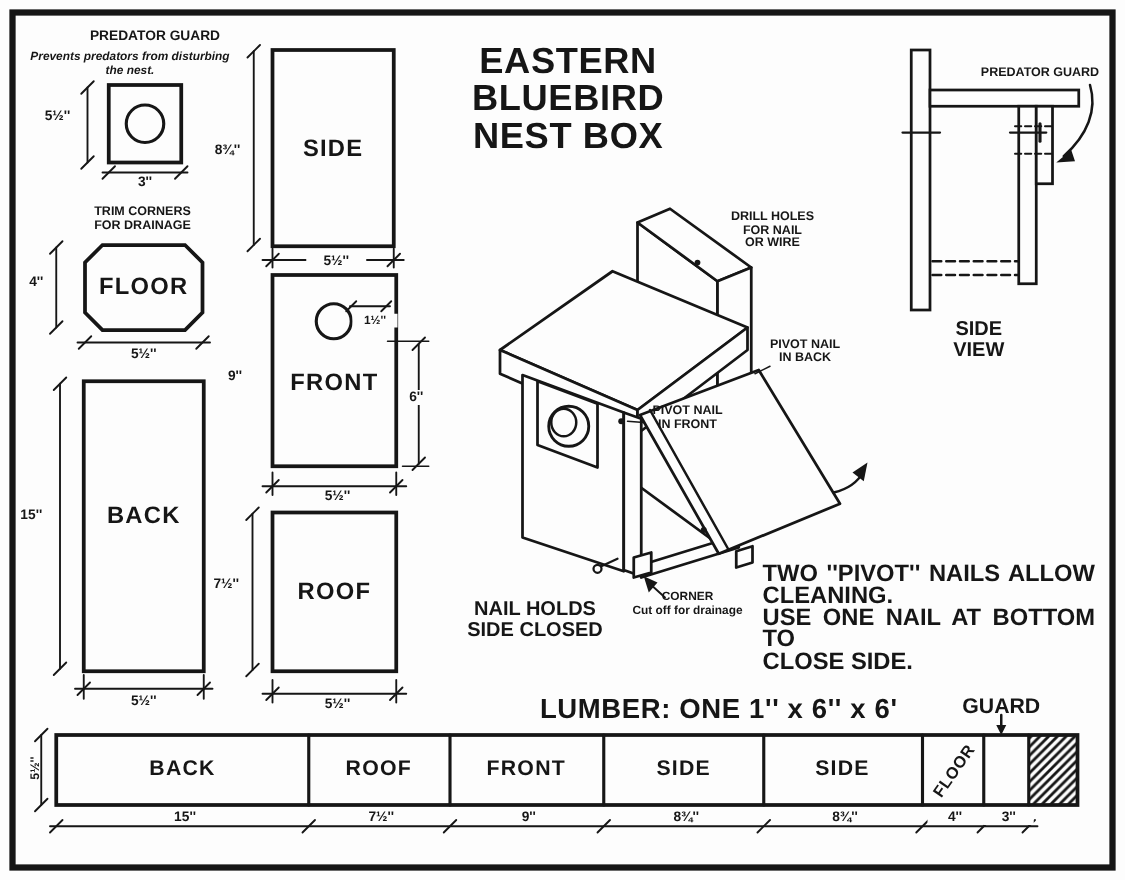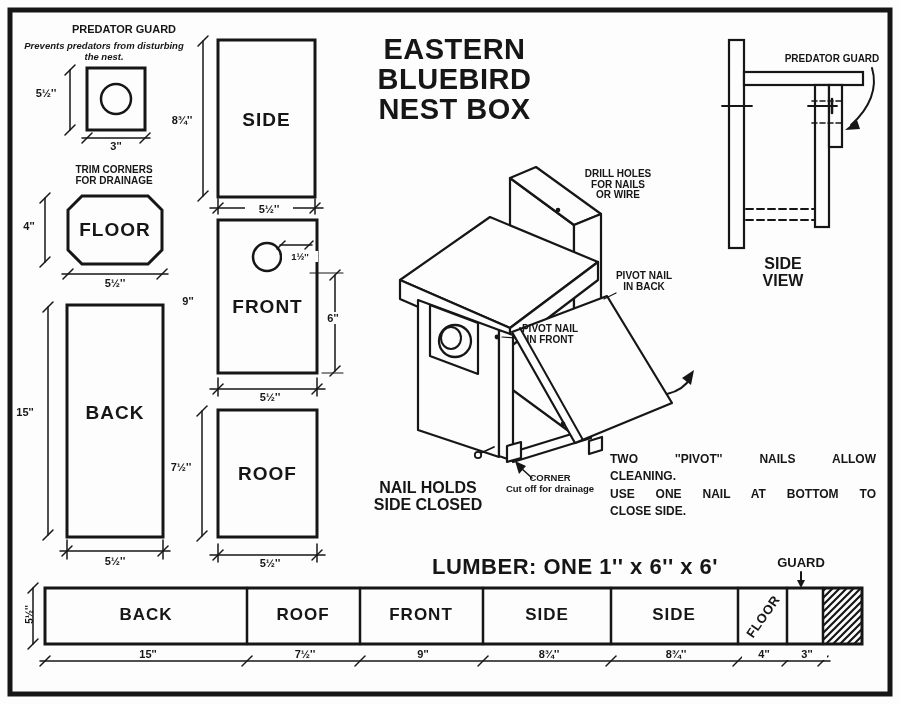--- a/index.html
+++ b/index.html
@@ -9,21 +9,21 @@
   }
   #art{position:absolute;left:0;top:0;z-index:1;}
   .lbl{position:absolute;z-index:2;font-weight:bold;white-space:nowrap;}
   .ctr{text-align:center;}
   .bg{background:#fdfdfd;padding:0 2px;}
   .part{font-size:19px;letter-spacing:1px;text-align:center;}
   .dim{font-size:11px;text-align:center;}
   .ann{font-size:10px;line-height:10.5px;text-align:center;}
   .ann9{font-size:9.5px;line-height:10.5px;text-align:center;}
   .big-title{font-size:29px;line-height:30px;letter-spacing:0.5px;text-align:center;}
-  .inst{font-size:12px;line-height:17.4px;font-weight:bold;}
+  .inst{font-size:19px;line-height:17.4px;font-weight:bold;}
   .inst .just{text-align:justify;text-align-last:justify;}
   .rot-floor{display:flex;align-items:center;justify-content:center;}
   .rot-floor span{transform:rotate(-55deg);font-size:13px;font-weight:bold;letter-spacing:0.5px;}
   .rot90{transform:rotate(-90deg);transform-origin:center;font-size:10px;text-align:center;}
 </style>
 </head>
 <body>
 
 <div id="stage">
 
@@ -219,21 +219,21 @@
   <div class="lbl bg ctr" style="left:282px;top:251px;width:32px;font-size:9.5px;font-weight:bold;">1½''</div>
   <div class="lbl dim bg" style="left:321px;top:312px;width:20px;">6''</div>
   <div class="lbl dim bg" style="left:246px;top:391px;width:44px;">5½''</div>
 
   <div class="lbl part" style="left:218px;top:463px;width:99px;">ROOF</div>
   <div class="lbl dim" style="left:164px;top:461px;width:34px;">7½''</div>
   <div class="lbl dim bg" style="left:246px;top:557px;width:44px;">5½''</div>
 
   <div class="lbl ann" style="left:572px;top:169px;width:92px;">
     <div>DRILL HOLES</div>
-    <div>FOR NAILS</div>
+    <div>FOR NAIL</div>
     <div>OR WIRE</div>
   </div>
   <div class="lbl ann" style="left:606px;top:271px;width:76px;">
     <div>PIVOT NAIL</div>
     <div>IN BACK</div>
   </div>
   <div class="lbl ann" style="left:512px;top:324px;width:76px;">
     <div>PIVOT NAIL</div>
     <div>IN FRONT</div>
   </div>
@@ -253,21 +253,21 @@
   </div>
 
   <div class="lbl inst" style="left:610px;top:451px;width:266px;white-space:normal;">
     <div class="just">TWO ''PIVOT'' NAILS ALLOW</div>
     <div>CLEANING.</div>
     <div class="just">USE ONE NAIL AT BOTTOM TO</div>
     <div>CLOSE SIDE.</div>
   </div>
 
   <div class="lbl ctr" style="left:414px;top:554px;width:322px;font-size:22px;letter-spacing:0.5px;">LUMBER: ONE 1'' x 6'' x 6'</div>
-  <div class="lbl ctr" style="left:769px;top:555px;width:64px;font-size:13px;">GUARD</div>
+  <div class="lbl ctr" style="left:769px;top:555px;width:64px;font-size:17px;">GUARD</div>
   <div class="lbl rot90" style="left:8px;top:609px;width:42px;">5½''</div>
 
   <div class="lbl ctr" style="left:96px;top:605px;width:100px;font-size:17px;letter-spacing:1px;">BACK</div>
   <div class="lbl ctr" style="left:253px;top:605px;width:100px;font-size:17px;letter-spacing:1px;">ROOF</div>
   <div class="lbl ctr" style="left:371px;top:605px;width:100px;font-size:17px;letter-spacing:1px;">FRONT</div>
   <div class="lbl ctr" style="left:497px;top:605px;width:100px;font-size:17px;letter-spacing:1px;">SIDE</div>
   <div class="lbl ctr" style="left:624px;top:605px;width:100px;font-size:17px;letter-spacing:1px;">SIDE</div>
   <div class="lbl rot-floor" style="left:738px;top:588px;width:49px;height:56px;">
     <span>FLOOR</span>
   </div>

